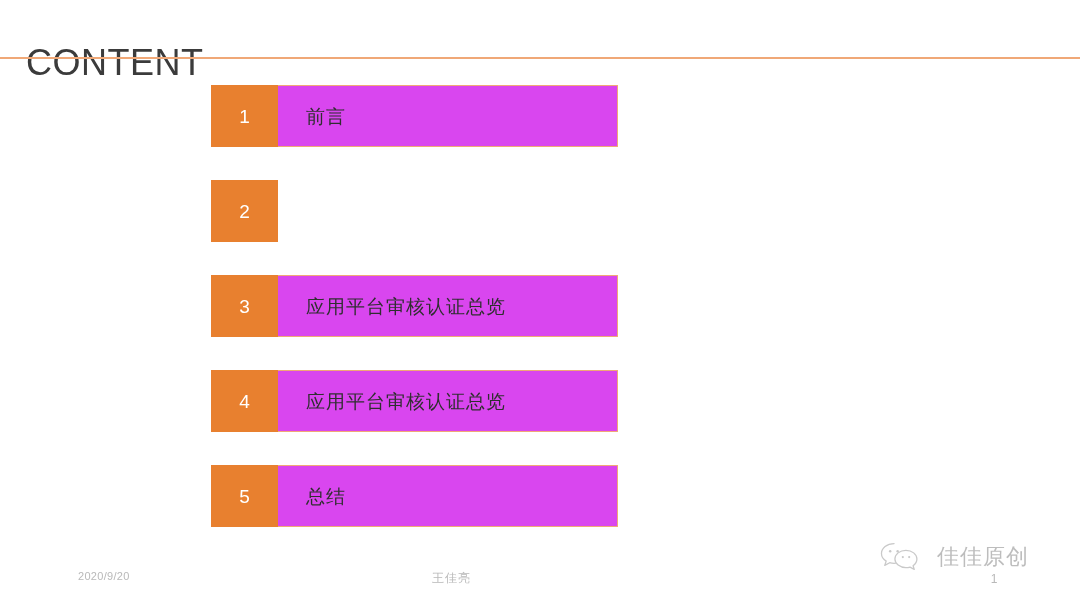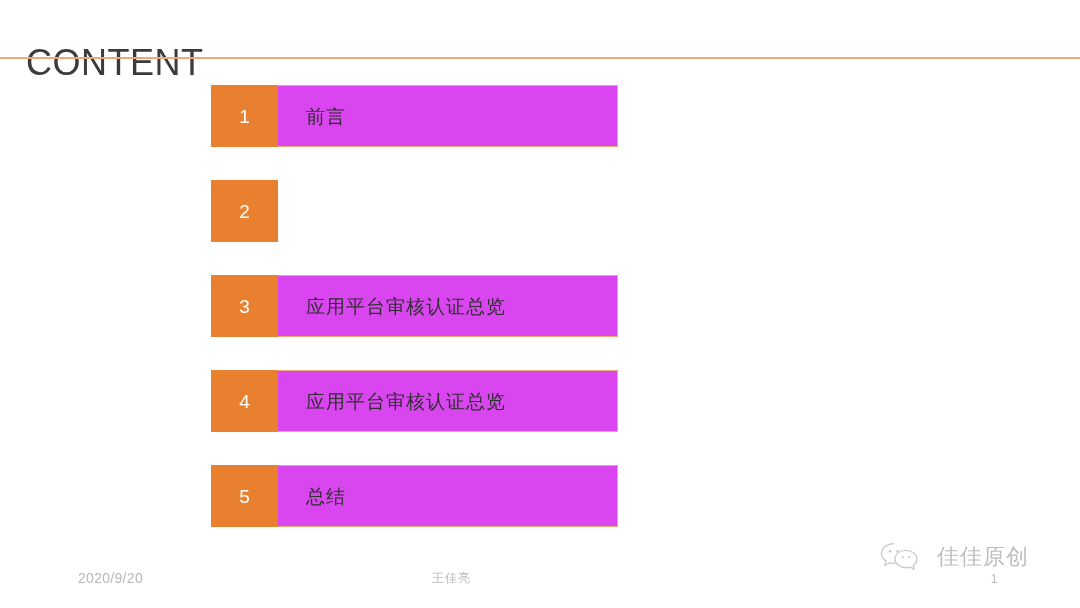--- a/index.html
+++ b/index.html
@@ -83,21 +83,21 @@
     letter-spacing: 1px;
     line-height: 1.2;
     white-space: nowrap;
   }
 
   
   #footer-date {
     position: absolute;
     left: 78px;
     top: 570px;
-    font-size: 14px;
+    font-size: 11px;
     color: #b9b9b9;
     letter-spacing: 0.3px;
     white-space: nowrap;
   }
   #footer-author {
     position: absolute;
     left: 0;
     top: 570px;
     width: 903px;
     text-align: center;

